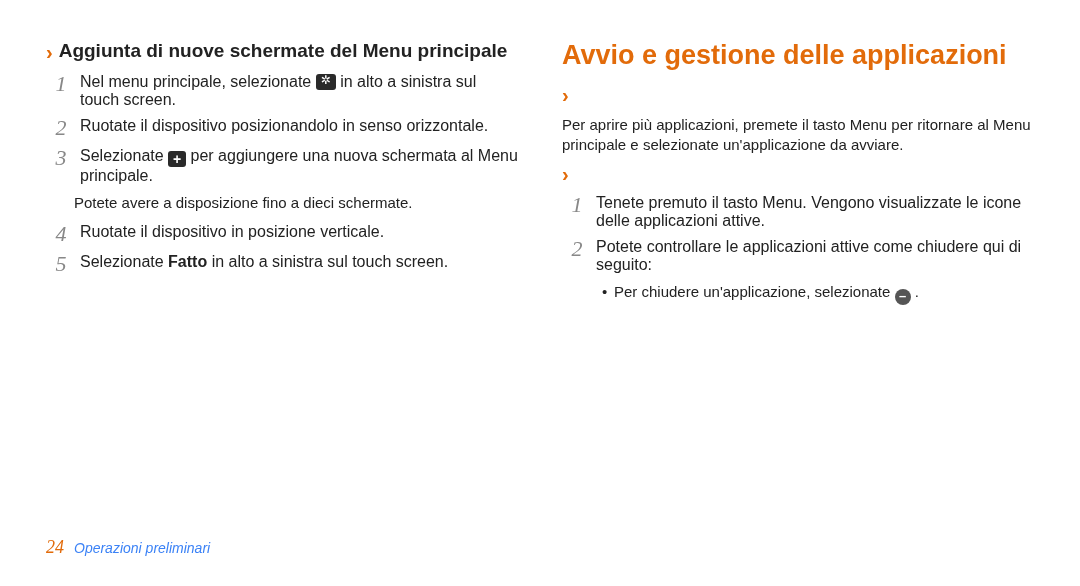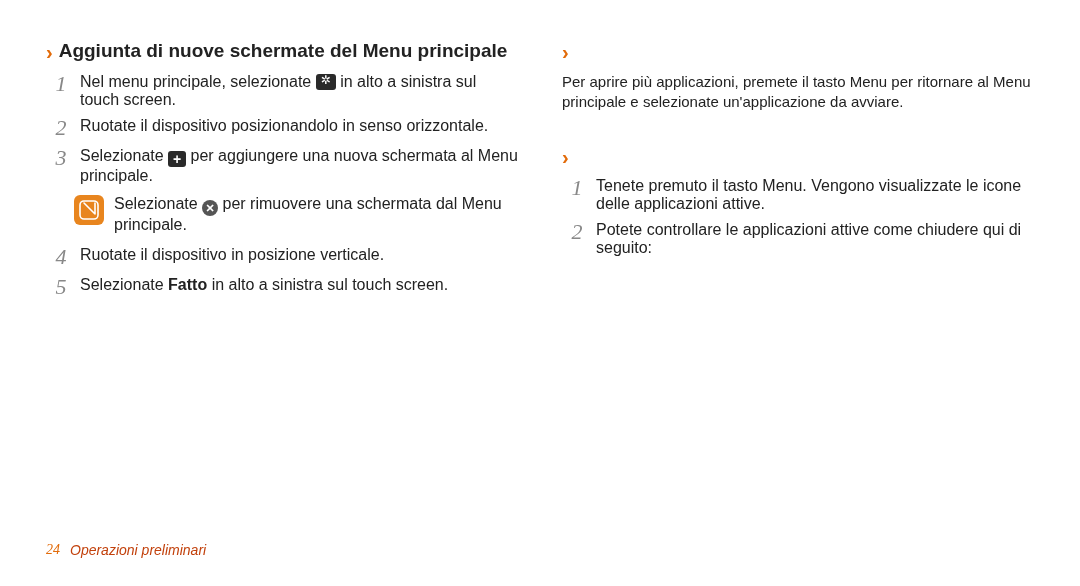--- a/index.html
+++ b/index.html
@@ -138,23 +138,23 @@
     left: 46px;
     display: flex;
     align-items: center;
     gap: 10px;
     font-size: 14px;
   }
   .footer .pg {
     color: #e26b0a;
     font-style: italic;
     font-family: Georgia, serif;
-    font-size: 14px;
-  }
-  .footer .sect { font-style: italic; color: #c2410c; }
+    font-size: 18px;
+  }
+  .footer .sect { font-style: italic; color: #3b82f6; }
   b { font-weight: 700; }
 </style>
 </head>
 <body>
 
 <div class="page">
 
   <div class="col">
     <div class="h2">
       <span class="chevron">›</span>
@@ -177,72 +177,66 @@
 
     <div class="step">
       <span class="num">3</span>
       <div class="body">
         <span>Selezionate </span>
         <span class="icon-inline icon-plus">+</span>
         <span> per aggiungere una nuova schermata al Menu principale.</span>
       </div>
     </div>
 
-
-    <div class="note">
-      <div class="note-icon">
-        <svg width="22" height="22" viewBox="0 0 22 22">
-          <rect x="2" y="2" width="18" height="18" rx="4" fill="none" stroke="#fff" stroke-width="1.6"></rect>
-          <path d="M6 4 L17 15 M17 4 L17 15" stroke="#fff" stroke-width="1.6" fill="none" stroke-linecap="round"></path>
-        </svg>
-      </div>
-      <div>
-        <span>Selezionate </span>
-        <span class="icon-inline icon-x">✕</span>
-        <span> per rimuovere una schermata dal Menu principale.</span>
-      </div>
-    </div>
+    <p class="indent">Potete avere a disposizione fino a dieci schermate.</p>
+
 
     <div class="step">
       <span class="num">4</span>
       <div class="body">Ruotate il dispositivo in posizione verticale.</div>
     </div>
 
     <div class="step">
       <span class="num">5</span>
       <div class="body">
         <span>Selezionate </span>
         <b>Fatto</b>
         <span> in alto a sinistra sul touch screen.</span>
       </div>
     </div>
   </div>
 
   <div class="col">
+    <div class="h1">Avvio e gestione delle applicazioni</div>
 
     <div class="h2">
       <span class="chevron">›</span>
     </div>
-    <p style="margin-bottom:32px;">Per aprire più applicazioni, premete il tasto Menu per ritornare al Menu principale e selezionate un'applicazione da avviare.</p>
+    <p style="margin-bottom:6px;">Per aprire più applicazioni, premete il tasto Menu per ritornare al Menu principale e selezionate un'applicazione da avviare.</p>
 
     <div class="h2">
       <span class="chevron">›</span>
     </div>
 
     <div class="step">
       <span class="num">1</span>
       <div class="body">Tenete premuto il tasto Menu. Vengono visualizzate le icone delle applicazioni attive.</div>
     </div>
 
     <div class="step">
       <span class="num">2</span>
       <div class="body">Potete controllare le applicazioni attive come chiudere qui di seguito:</div>
     </div>
 
     <ul class="bullets">
+      <li>
+        <span>Per chiudere un'applicazione, selezionate </span>
+        <span class="icon-inline icon-minus">–</span>
+        <span>.</span>
+      </li>
     </ul>
   </div>
 
 </div>
 
 <div class="footer">
   <span class="pg">24</span>
   <span class="sect">Operazioni preliminari</span>
 </div>
 

